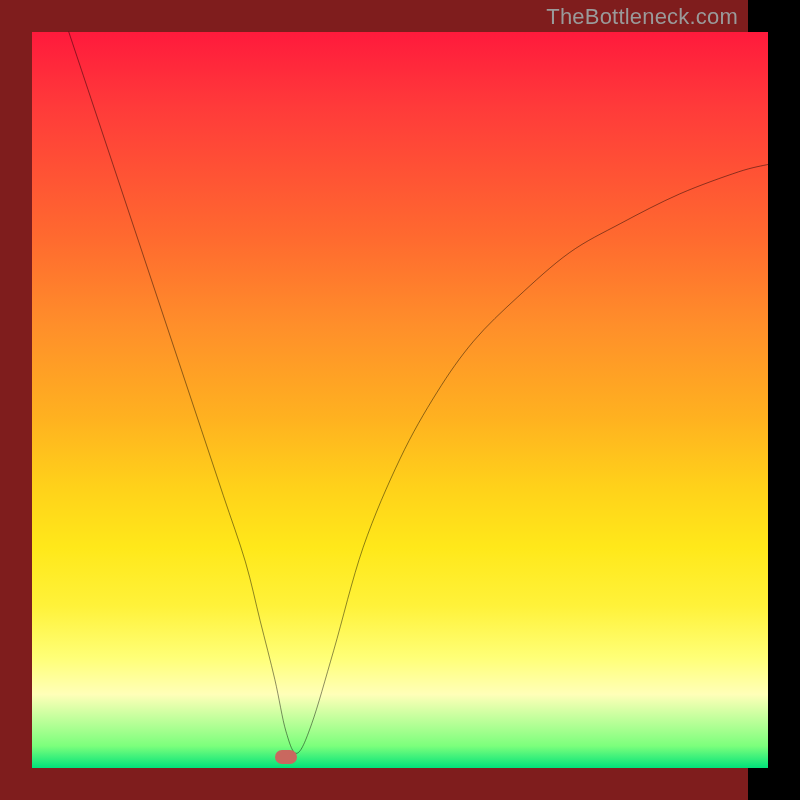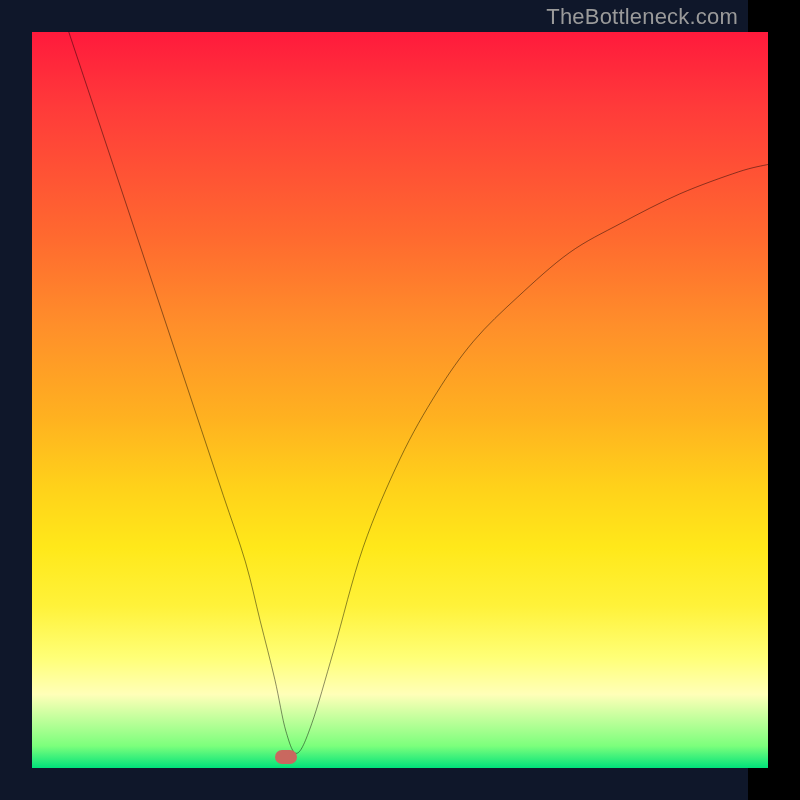--- a/index.html
+++ b/index.html
@@ -8,21 +8,21 @@
     width: 800px;
     height: 800px;
     overflow: hidden;
     background: #000;
     font-family: Arial, Helvetica, sans-serif;
   }
   .frame {
     position: relative;
     width: 748px;
     height: 800px;
-    background: #0f172a;
+    background: #7f1d1d;
   }
   .plot-area {
     position: absolute;
     left: 32px;
     top: 32px;
     width: 736px;
     height: 736px;
     
     background: linear-gradient(
       to bottom,

